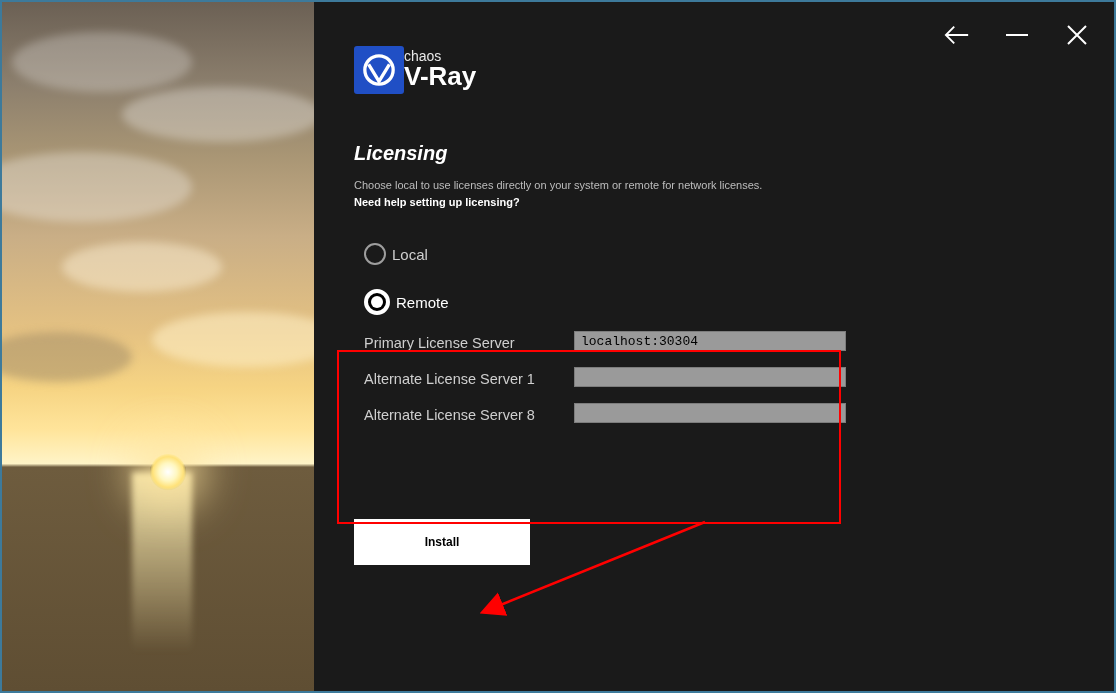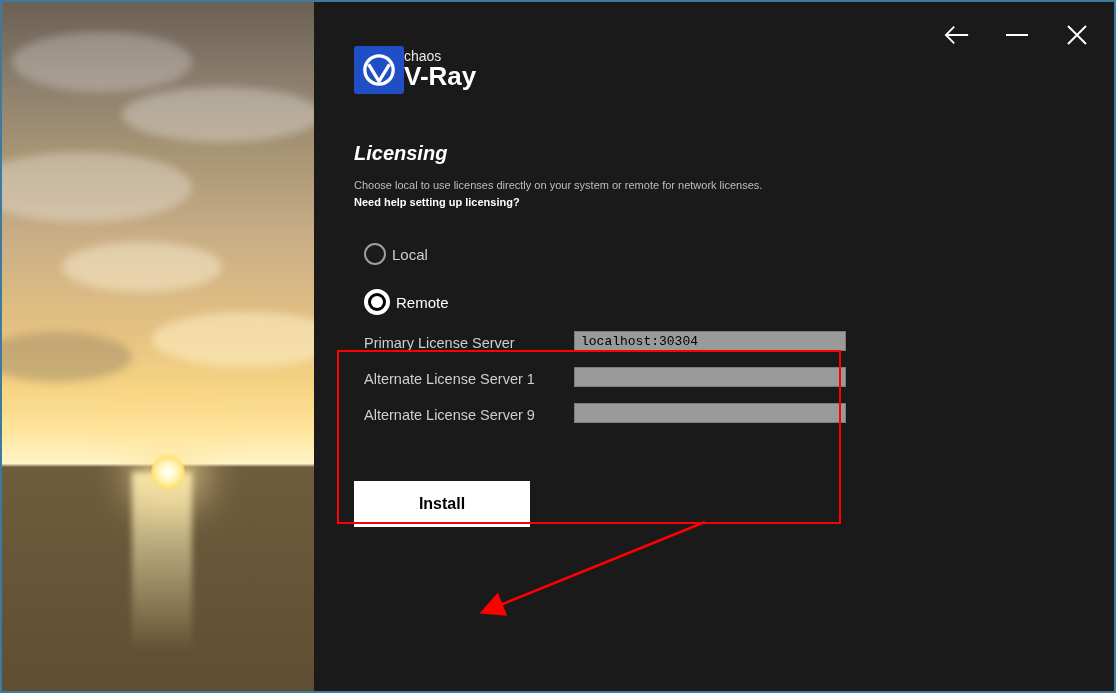--- a/index.html
+++ b/index.html
@@ -170,24 +170,24 @@
   .server-row input{
     width:272px;height:20px;
     background:#9a9a9a;border:1px solid #7d7d7d;
     color:#000;font-size:13px;padding:1px 6px;
     box-sizing:border-box;
     font-family:Liberation Mono, monospace;
   }
 
   
   .install-btn{
-    margin-top:58px;
+    margin-top:96px;
     width:176px;height:46px;
     background:#fff;color:#000;
-    border:none;font-size:16px;font-weight:600;
+    border:none;font-size:12px;font-weight:600;
     cursor:pointer;
     display:flex;align-items:center;justify-content:center;
   }
 
   
   .arrow-svg{
     position:absolute;
     left:478px; top:512px;
     width:230px;height:104px;
     pointer-events:none;
@@ -259,21 +259,21 @@
 
       <div class="server-row">
         <label>Primary License Server</label>
         <input type="text" value="localhost:30304" style="">
       </div>
       <div class="server-row">
         <label>Alternate License Server 1</label>
         <input type="text" value="" style="">
       </div>
       <div class="server-row">
-        <label>Alternate License Server 9</label>
+        <label>Alternate License Server 8</label>
         <input type="text" value="" style="">
       </div>
     </div>
 
     <button class="install-btn">
       <span>Install</span>
     </button>
 
   </div>
 

